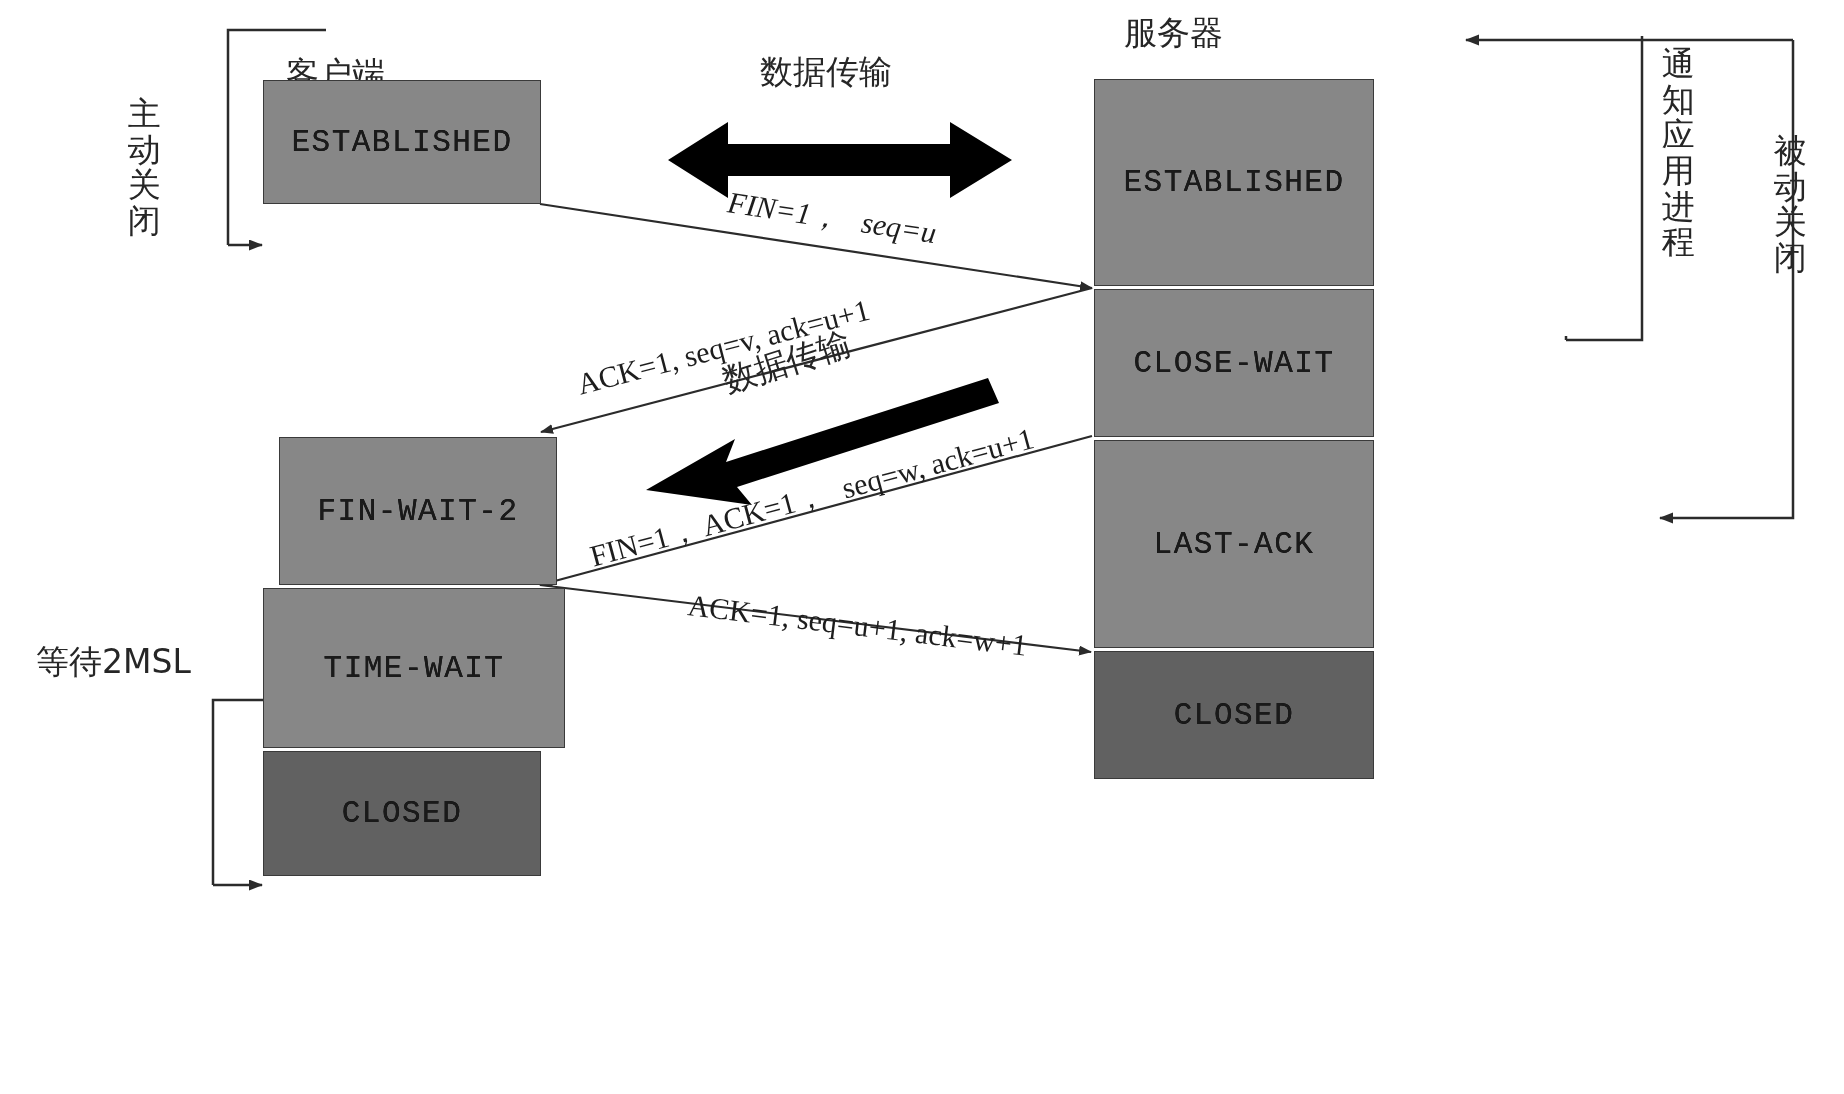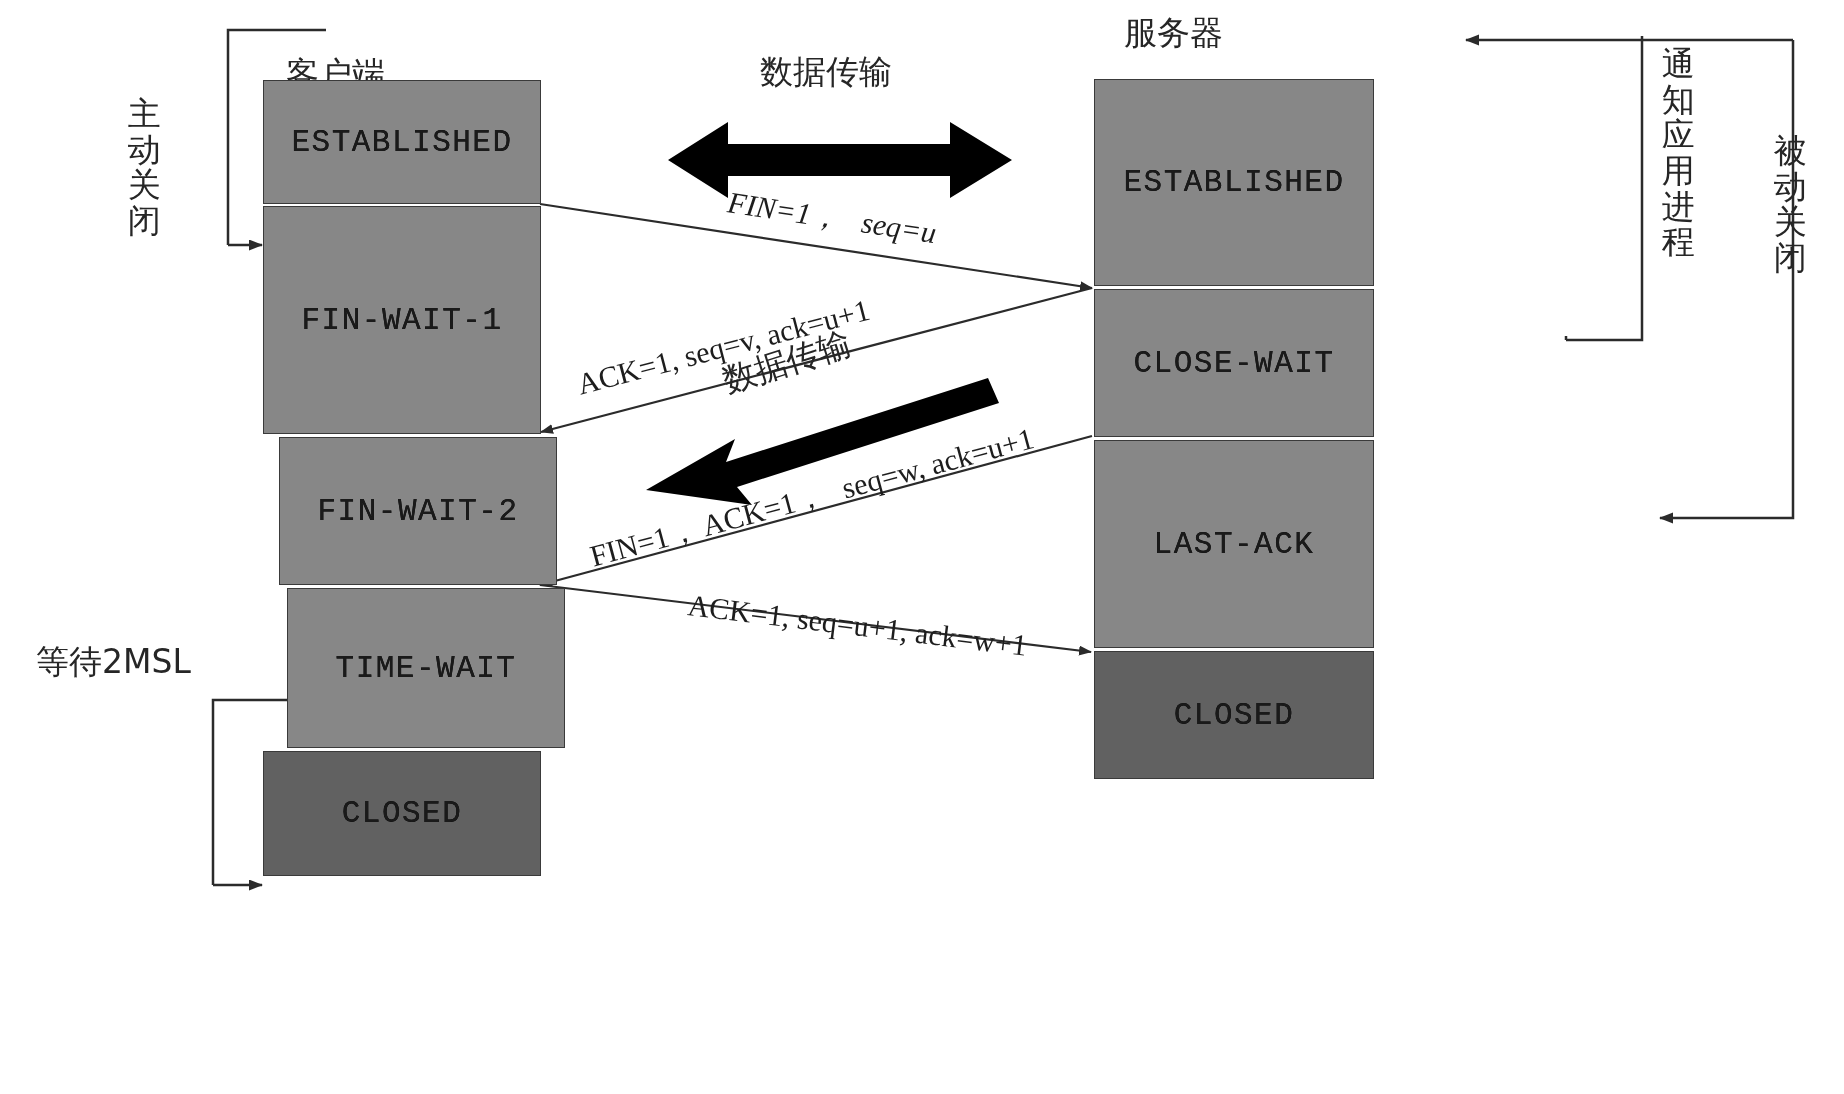--- a/index.html
+++ b/index.html
@@ -142,25 +142,24 @@
   <div class="cn-vert" style="left:1772px; top:133px;">被动关闭</div>
 
   <div class="label cn" style="left:36px; top:640px;">等待2MSL</div>
 
   <div class="label cn" style="left:760px; top:50px;">数据传输</div>
 
   <div class="label cn" style="left:724px; top:360px; transform:rotate(-17.5deg); transform-origin:0 50%;">数据传输</div>
 
   <div class="state-box" style="left:263px; top:80px; width:278px; height:124px;">ESTABLISHED</div>
 
-  <div class="state-box" style="left:263px; top:206px; width:278px; height:228px;">FIN-WAIT-1</div>
 
   <div class="state-box" style="left:279px; top:437px; width:278px; height:148px;">FIN-WAIT-2</div>
 
-  <div class="state-box" style="left:263px; top:588px; width:278px; height:160px;margin-left:24px;">TIME-WAIT</div>
+  <div class="state-box" style="left:263px; top:588px; width:302px; height:160px;">TIME-WAIT</div>
 
   <div class="state-box closed" style="left:263px; top:751px; width:278px; height:125px;">CLOSED</div>
 
   <div class="state-box" style="left:1094px; top:79px; width:280px; height:207px;">ESTABLISHED</div>
 
   <div class="state-box" style="left:1094px; top:289px; width:280px; height:148px;">CLOSE-WAIT</div>
 
   <div class="state-box" style="left:1094px; top:440px; width:280px; height:208px;">LAST-ACK</div>
 
   <div class="state-box closed" style="left:1094px; top:651px; width:280px; height:128px;">CLOSED</div>

